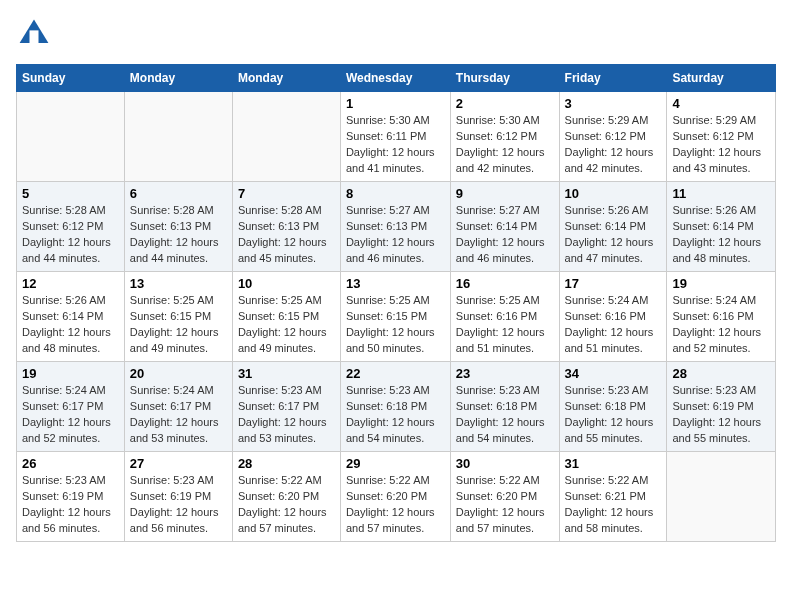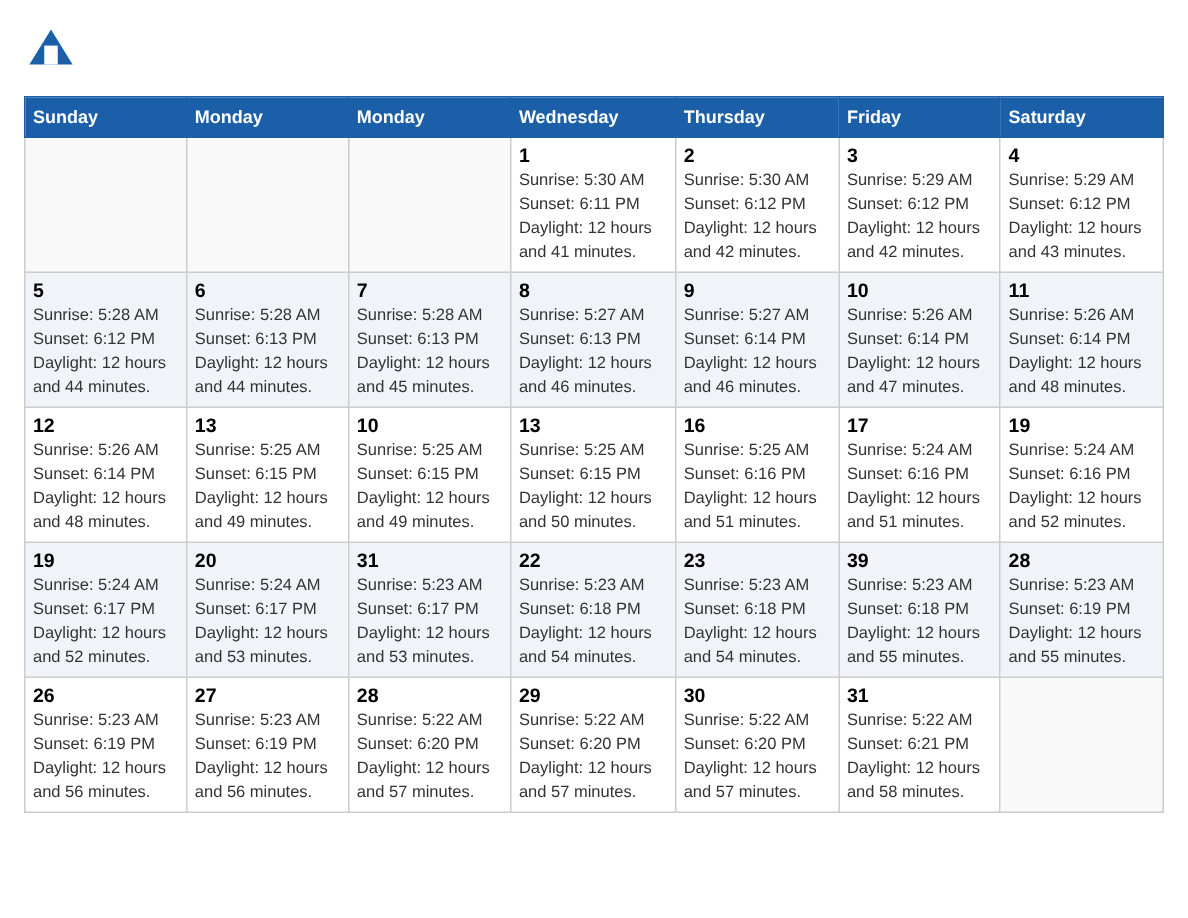--- a/index.html
+++ b/index.html
@@ -297,21 +297,21 @@
 and 54 minutes.</div>
         </td>
         <td>
           <span class="day-num">23</span>
           <div class="day-info" style="white-space: pre-line;">Sunrise: 5:23 AM
 Sunset: 6:18 PM
 Daylight: 12 hours
 and 54 minutes.</div>
         </td>
         <td>
-          <span class="day-num">39</span>
+          <span class="day-num">34</span>
           <div class="day-info" style="white-space: pre-line;">Sunrise: 5:23 AM
 Sunset: 6:18 PM
 Daylight: 12 hours
 and 55 minutes.</div>
         </td>
         <td>
           <span class="day-num">28</span>
           <div class="day-info" style="white-space: pre-line;">Sunrise: 5:23 AM
 Sunset: 6:19 PM
 Daylight: 12 hours

